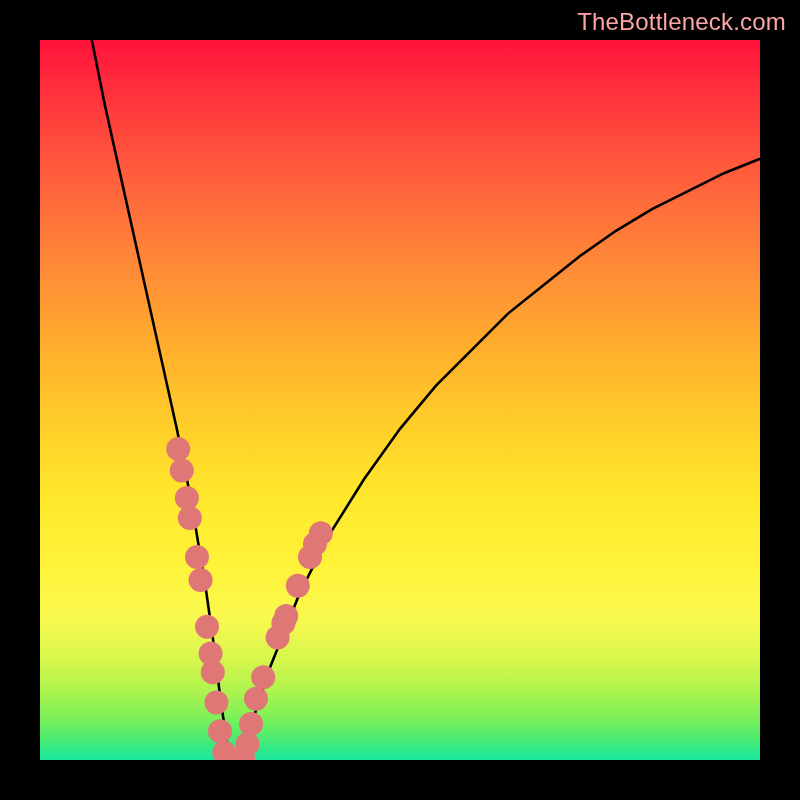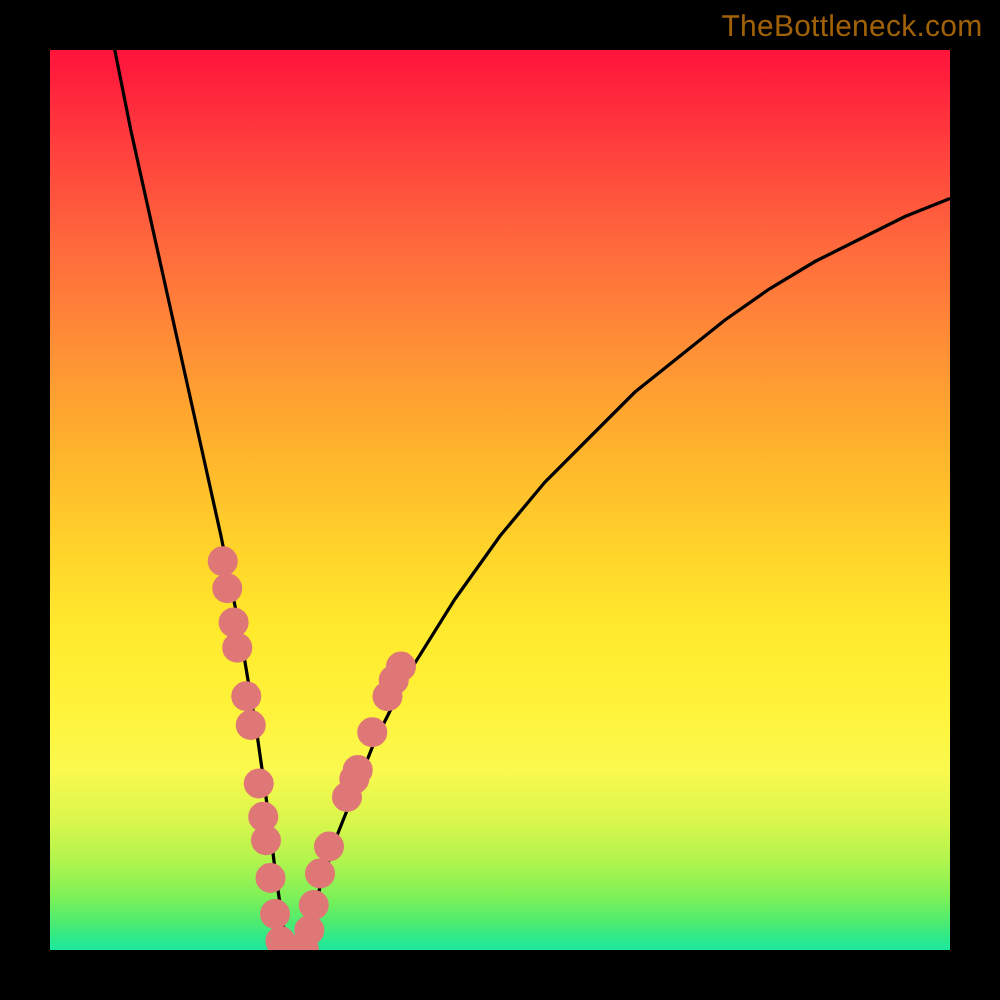--- a/index.html
+++ b/index.html
@@ -41,21 +41,21 @@
       #7ff157 94%,
       #4ceb71 97%,
       #29e990 99%,
       #1de79d 100%
     );
   }
   .watermark {
     position: absolute;
     top: 8px;
     right: 14px;
-    color: #a16207;
+    color: #fca5a5;
     font-size: 24px;
     letter-spacing: 0.2px;
     font-weight: 500;
   }
   .svg-layer {
     position: absolute;
     top: 0;
     left: 0;
   }
 </style>

